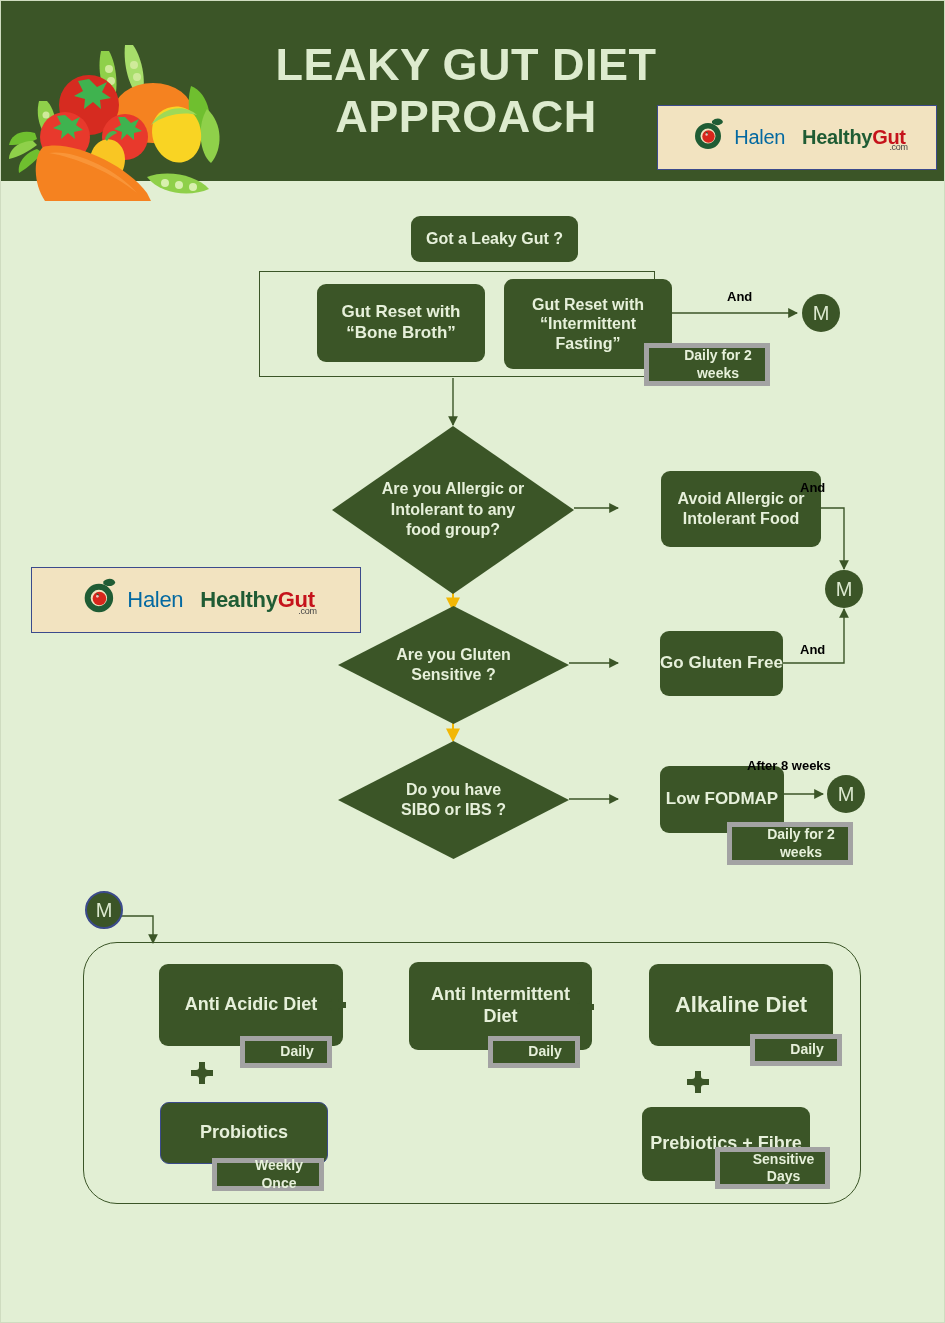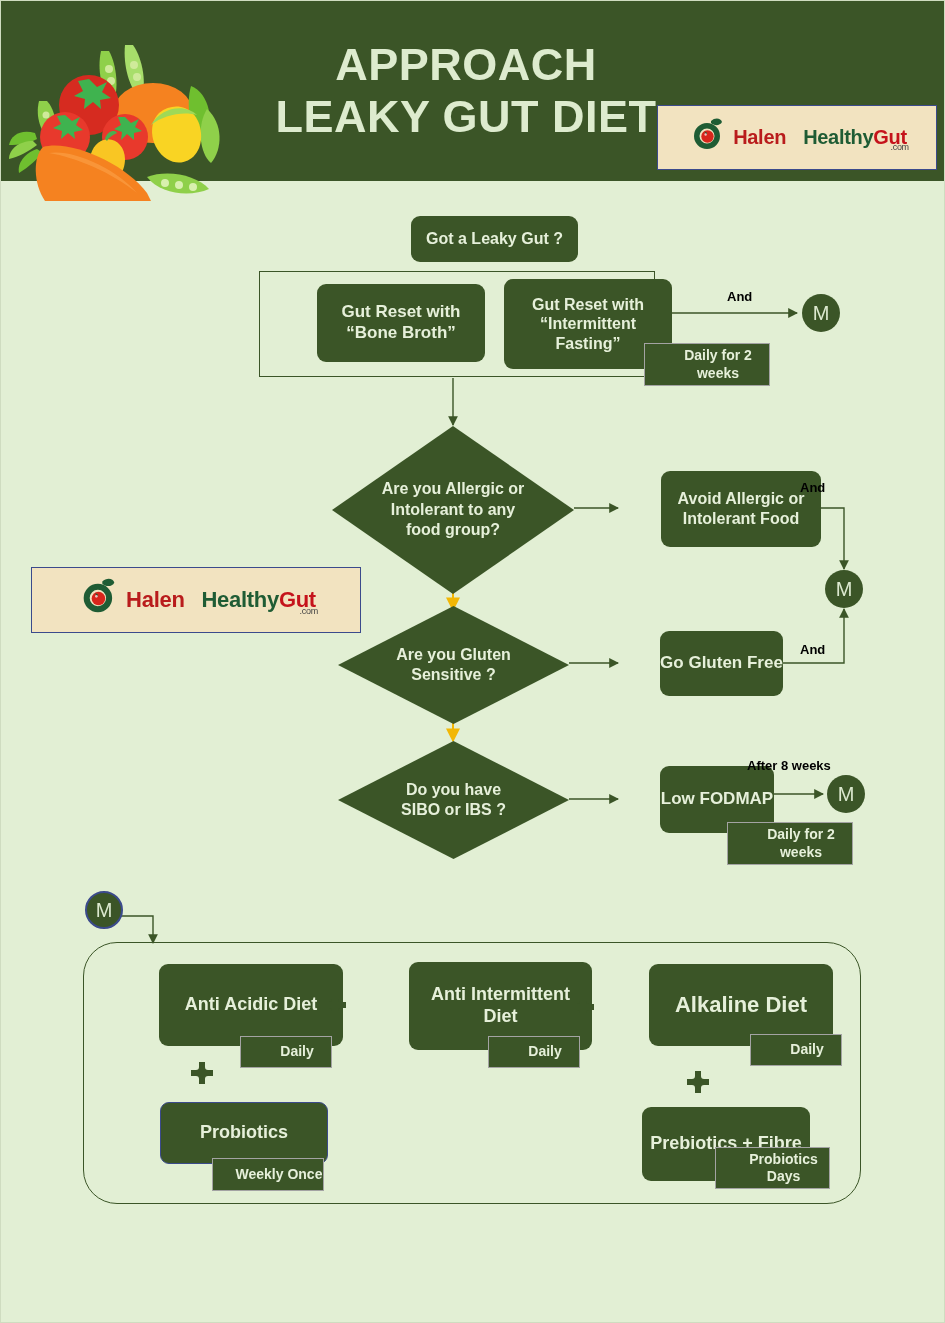--- a/index.html
+++ b/index.html
@@ -41,21 +41,21 @@
   .logo-inner{
     position:absolute;left:0;top:0;width:100%;height:100%;
     display:flex;align-items:center;justify-content:center;gap:4px;
   }
   .logo-mark{flex:0 0 auto;}
   .logo-words{
     font-size:20px;font-weight:bold;letter-spacing:-0.3px;
     white-space:nowrap;position:relative;
   }
   .logo-box-mid .logo-words{font-size:22px;}
-  .lw-halen{color:#b91c1c;font-weight:bold;}
+  .lw-halen{color:#0369a1;font-weight:normal;}
   .lw-healthy{color:#1F5C34;font-weight:bold;padding-left:17px;}
   .lw-gut{color:#C5131B;font-weight:bold;}
   .lw-com{color:#444;font-size:9px;font-weight:normal;
     position:absolute;bottom:-3px;right:-2px;}
 
   
   .veg{position:absolute;left:0px;top:40px;width:230px;height:160px;}
 
   
   .node{
@@ -71,21 +71,21 @@
     margin-left:40px;
   }
   .tag{
     position:absolute;
     background:#3B5527;
     color:#E6F0DA;
     font-weight:bold;
     font-size:14px;
     display:flex;align-items:center;justify-content:center;
     text-align:center;
-    border:1px solid #a3a3a3;
+    border:5px solid #a3a3a3;
     box-sizing:border-box;
     line-height:1.25;
     z-index:5;
     padding-left:22px;
   }
   .diamond-wrap{position:absolute;}
   .diamond-shape{position:absolute;left:0;top:0;width:100%;height:100%;}
   .diamond-label{
     position:absolute;left:0;top:0;width:100%;height:100%;
     display:flex;align-items:center;justify-content:center;
@@ -116,22 +116,22 @@
   svg.lines{position:absolute;left:0;top:0;width:945px;height:1323px;
     pointer-events:none;}
 </style>
 </head>
 <body>
 
 <div id="stage">
 
   <div class="header">
     <div class="header-title">
+      <div>LEAKY GUT DIET</div>
       <div>APPROACH</div>
-      <div>LEAKY GUT DIET</div>
     </div>
 
     <div class="logo-box-header">
       <div class="logo-inner">
         <span class="logo-mark">
           <svg width="42" height="42" viewBox="0 0 42 42">
             <path d="M20 8 A13 13 0 1 0 33 21 A13 13 0 0 0 20 8 Z M20 13.5 A7.5 7.5 0 1 1 12.5 21 A7.5 7.5 0 0 1 20 13.5 Z" fill="#1F5C34"></path>
             <path d="M24 6 C28 2 34 3 35 7 C33 11 27 11 24 8 Z" fill="#1F5C34"></path>
             <circle cx="20.5" cy="21.5" r="6.2" fill="#D8261C"></circle>
             <path d="M17.5 16.5 l2.5 1.2 l-0.6 2.3 z" fill="#1F5C34"></path>
@@ -293,21 +293,21 @@
 
   <div class="diamond-wrap" style="left:337px;top:740px;width:231px;height:118px;">
     <svg class="diamond-shape" viewBox="0 0 231 118" preserveAspectRatio="none">
       <polygon points="115.5,0 231,59 115.5,118 0,59" fill="#3B5527"></polygon>
     </svg>
     <div class="diamond-label">
       <span style="width:120px;display:inline-block;">Do you have SIBO or IBS ?</span>
     </div>
   </div>
 
-  <div class="node" style="left:619px;top:765px;width:114px;height:67px;font-size:17px;">
+  <div class="node" style="left:619px;top:765px;width:124px;height:67px;font-size:17px;">
     <span>Low FODMAP</span>
   </div>
 
   <div class="label-and" style="left:746px;top:757px;">
     <span>After 8 weeks</span>
   </div>
 
   <div class="mnode" style="left:826px;top:774px;">
     <span>M</span>
   </div>
@@ -388,16 +388,16 @@
   <div class="plus" style="left:686px;top:1070px;">
     <svg width="22" height="22" viewBox="0 0 22 22">
       <path d="M8 0 h6 v5 a3 3 0 0 0 3 3 h5 v6 h-5 a3 3 0 0 0 -3 3 v5 h-6 v-5 a3 3 0 0 0 -3 -3 h-5 v-6 h5 a3 3 0 0 0 3 -3 z" fill="#3B5527"></path>
     </svg>
   </div>
 
   <div class="node" style="left:601px;top:1106px;width:168px;height:74px;font-size:18px;">
     <span>Prebiotics + Fibre</span>
   </div>
   <div class="tag" style="left:714px;top:1146px;width:115px;height:42px;">
-    <span>Probiotics Days</span>
+    <span>Sensitive Days</span>
   </div>
 
 </div>
 
 </body></html>

